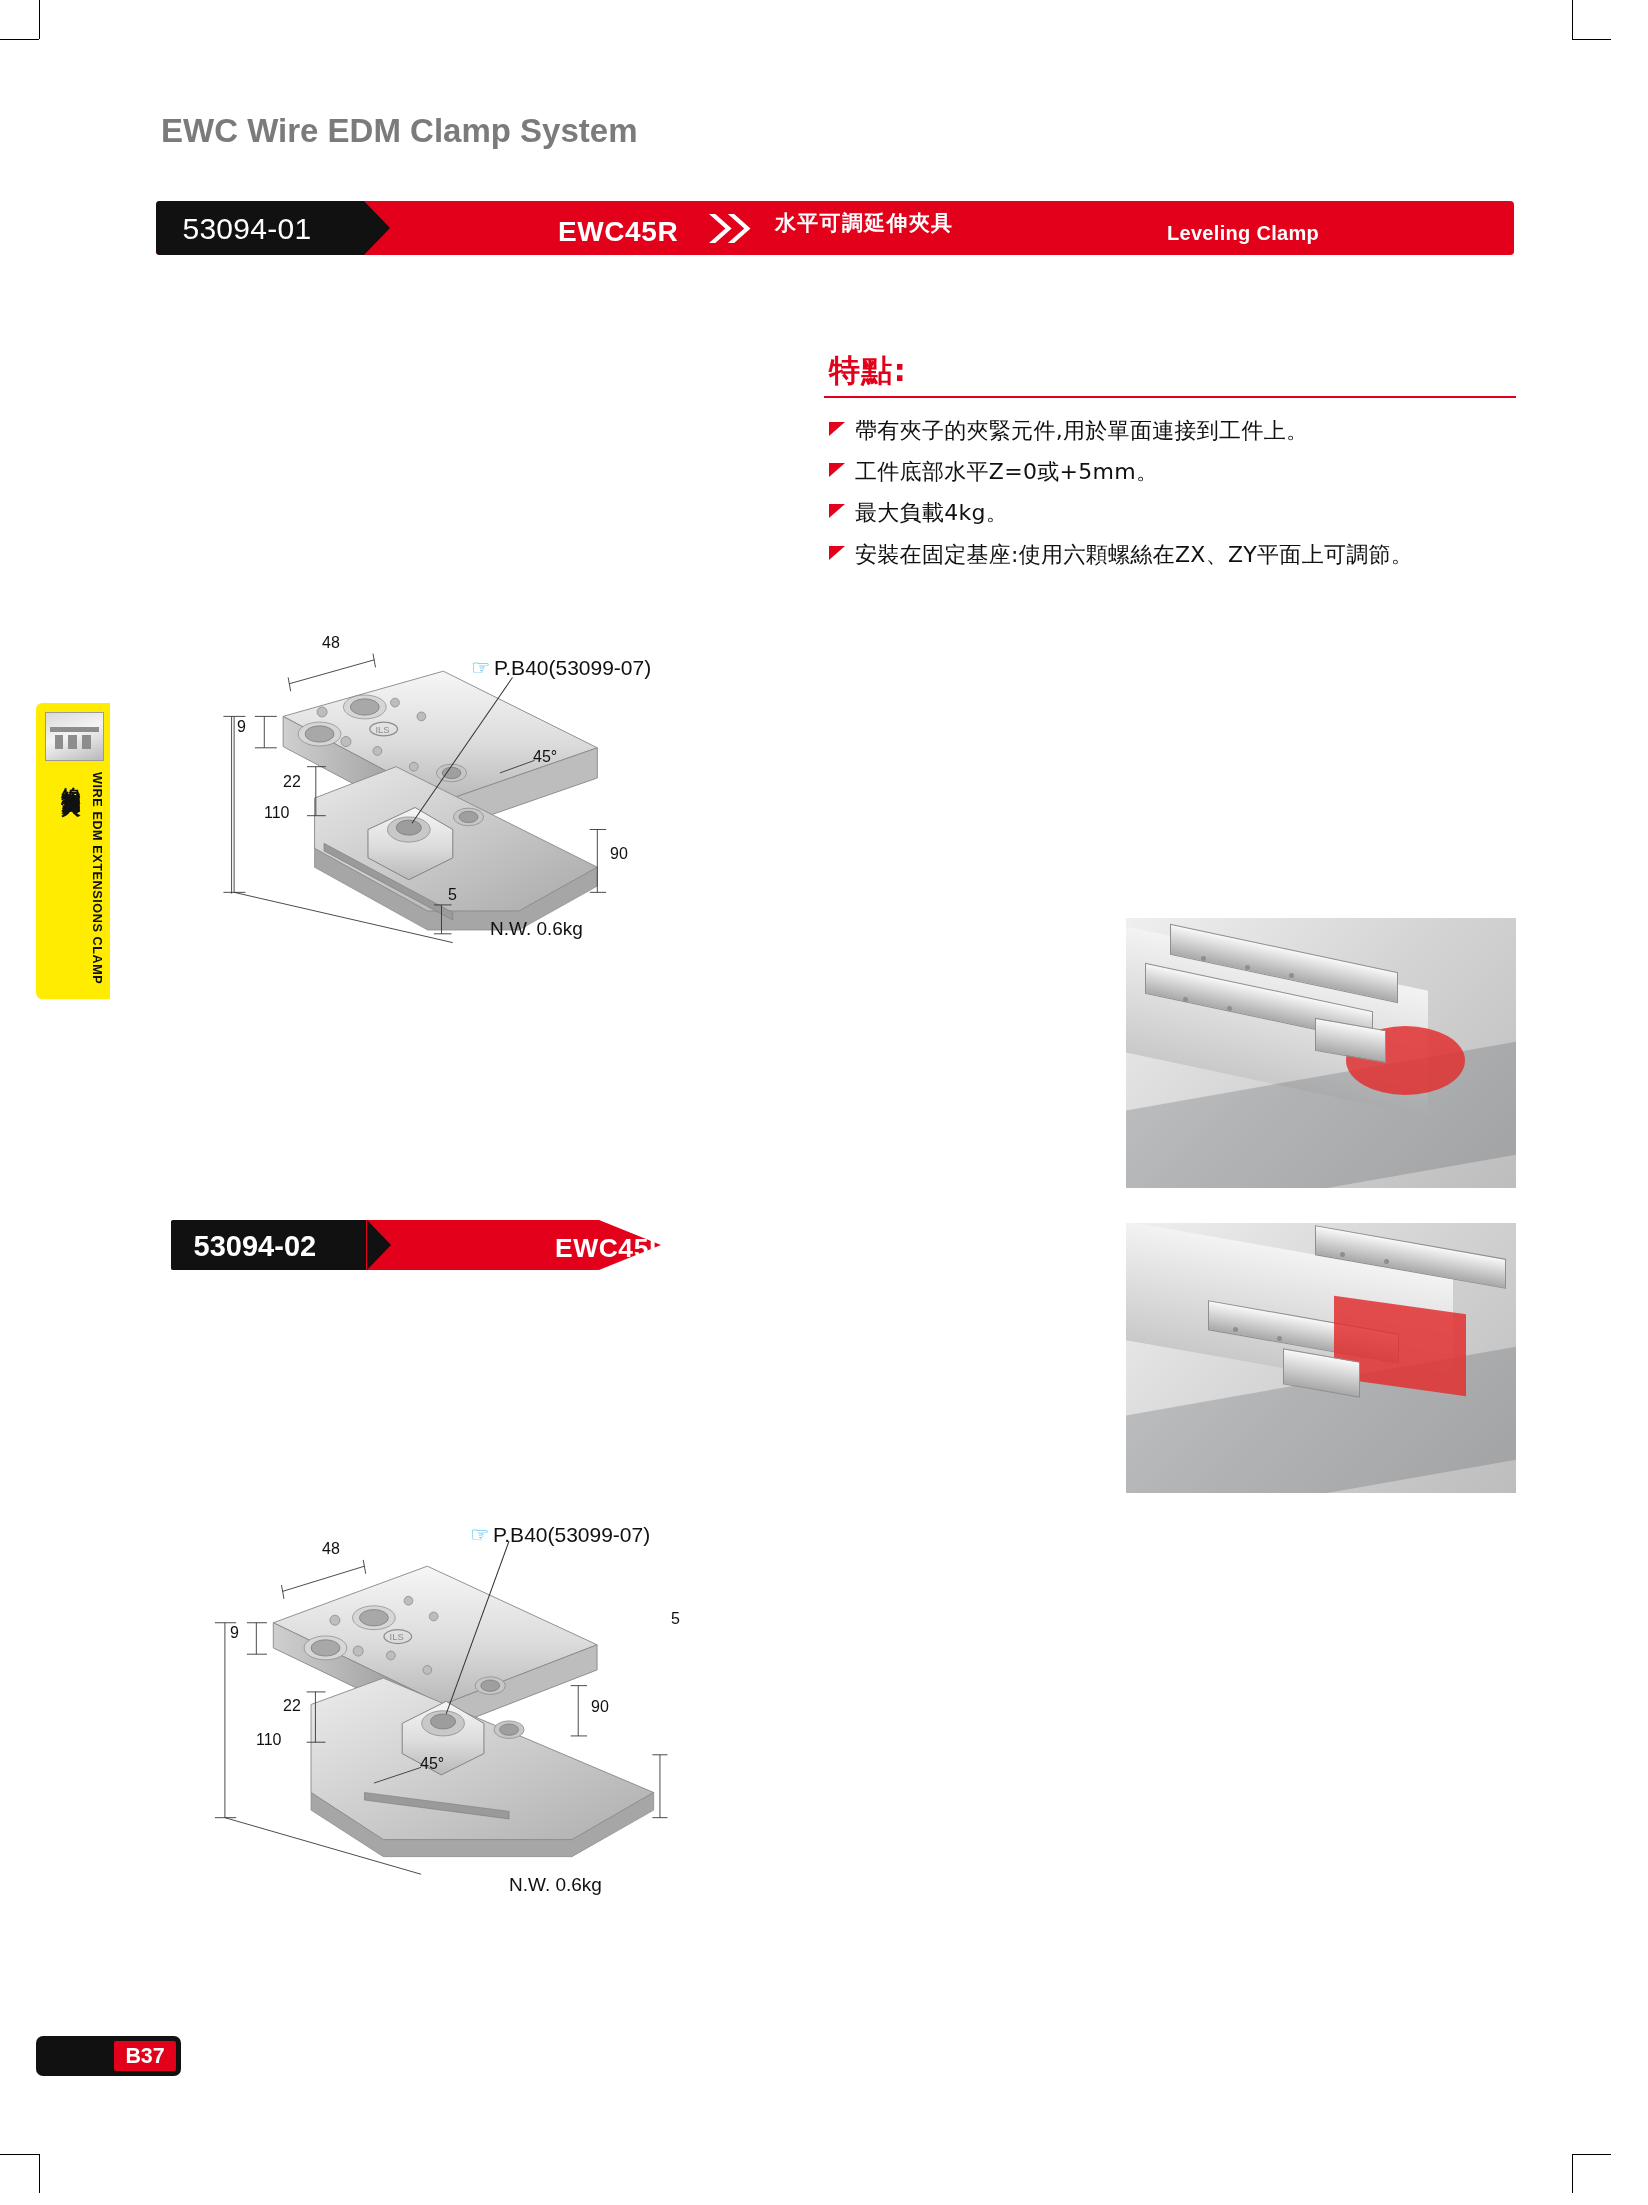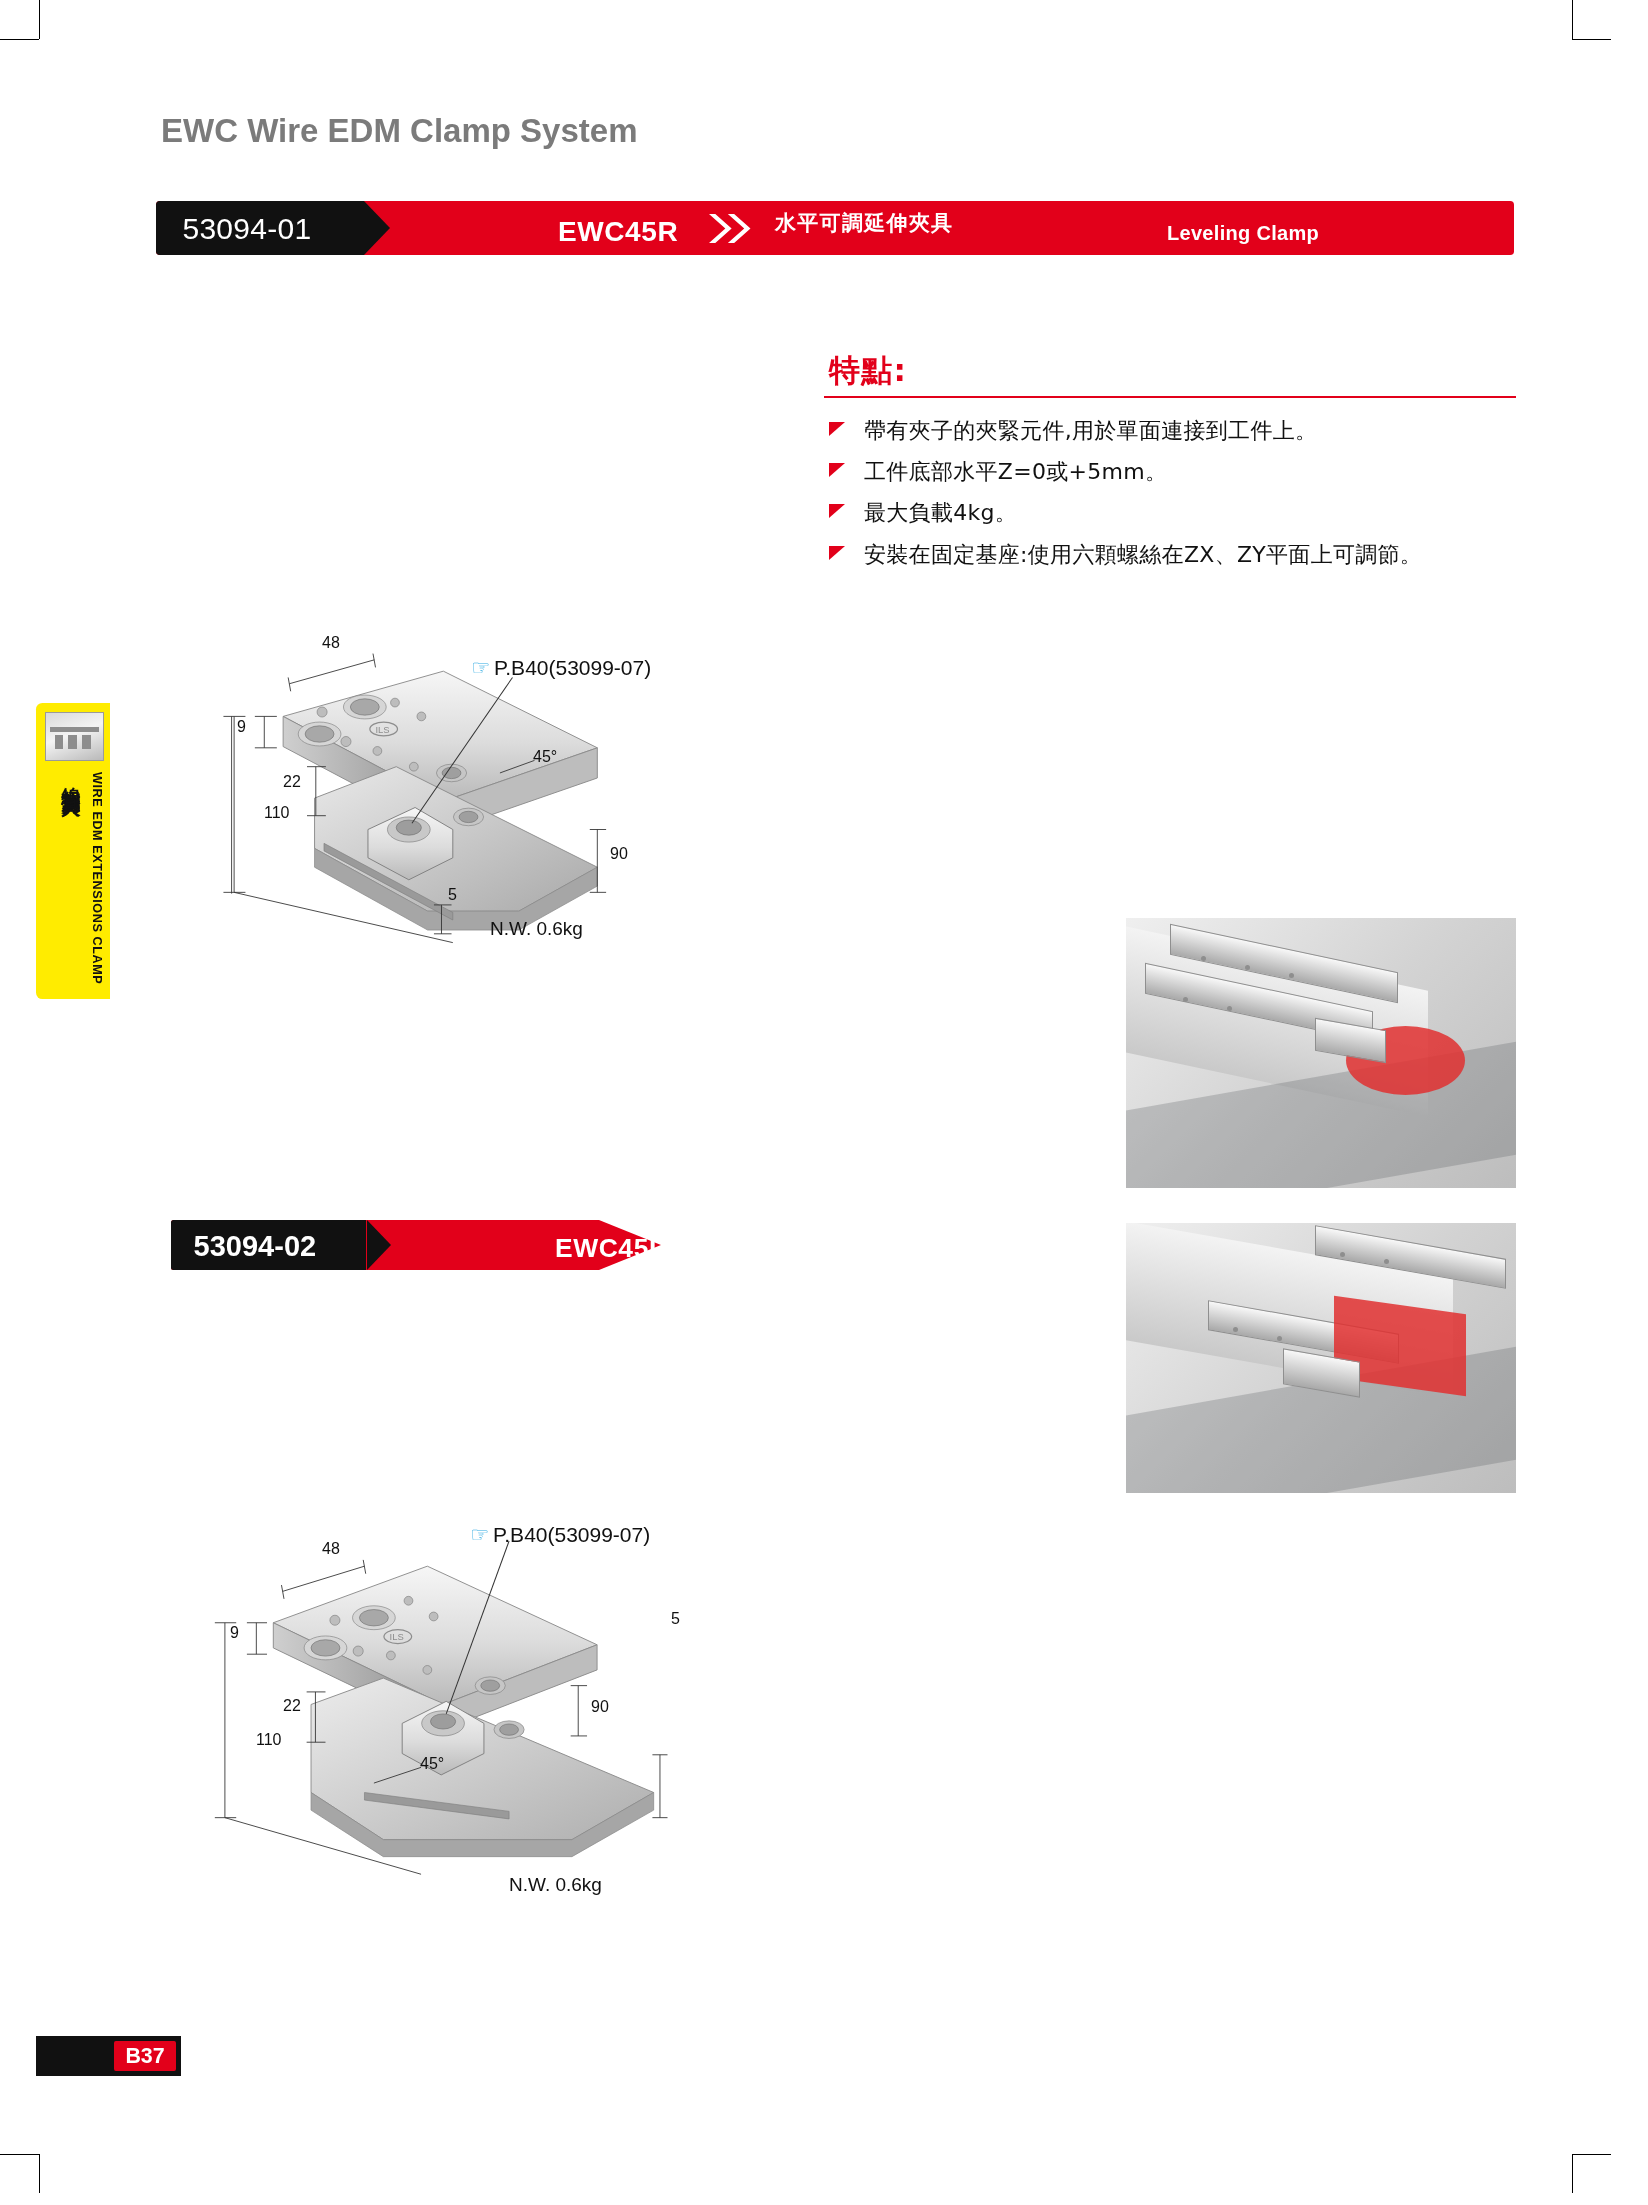--- a/index.html
+++ b/index.html
@@ -65,21 +65,21 @@
   }
 
   
   .feat-title{
     position:absolute;left:829px;top:350px;font-size:31px;font-weight:bold;color:#e2001a;
     font-family:"DejaVu Sans",sans-serif;letter-spacing:1.3px;
   }
   .feat-rule{position:absolute;left:824px;top:396px;width:692px;height:1.9px;background:#e2001a;}
   .feat-list{position:absolute;left:829px;top:415px;width:698px;}
   .feat-item{
-    position:relative;padding-left:35px;margin-bottom:10px;
+    position:relative;padding-left:26px;margin-bottom:10px;
     font-size:22px;line-height:1.42;color:#111;
     font-family:"DejaVu Sans",sans-serif;letter-spacing:0.3px;
   }
   .feat-item .bullet{
     position:absolute;left:0;top:7px;width:0;height:0;
     border-left:16.3px solid #e2001a;border-bottom:14px solid transparent;
   }
 
   
   .sidetab{
@@ -136,21 +136,21 @@
   
   .photo{position:absolute;overflow:hidden;background:#dcdcdc;}
   .photo .bgfade{position:absolute;inset:0;background:linear-gradient(135deg,#efefef 0%,#d3d3d3 50%,#bdbdbd 100%);}
   .photo .plate{position:absolute;background:linear-gradient(180deg,#f3f3f3,#c9c9c9);}
   .photo .rail{position:absolute;background:linear-gradient(180deg,#f8f8f8,#a9a9a9);border:0.6px solid #8f8f8f;}
   .photo .dark{position:absolute;background:#4f5459;}
   .photo .redpart{position:absolute;background:#e03030;opacity:.85;}
   .photo .hole{position:absolute;width:5px;height:5px;border-radius:50%;background:#8e8e8e;}
 
   
-  .footer{position:absolute;left:36px;top:2036px;width:145px;height:40px;background:#111;border-radius:0;}
+  .footer{position:absolute;left:36px;top:2036px;width:145px;height:40px;background:#111;border-radius:7px;}
   .footer .pg{
     position:absolute;left:78px;top:5px;width:62px;height:30px;background:#e2001a;border-radius:1.9px;
     color:#fff;font-size:21.4px;font-weight:bold;text-align:center;line-height:30px;
   }
 </style>
 </head>
 <body>
 
 <div class="page">
 

